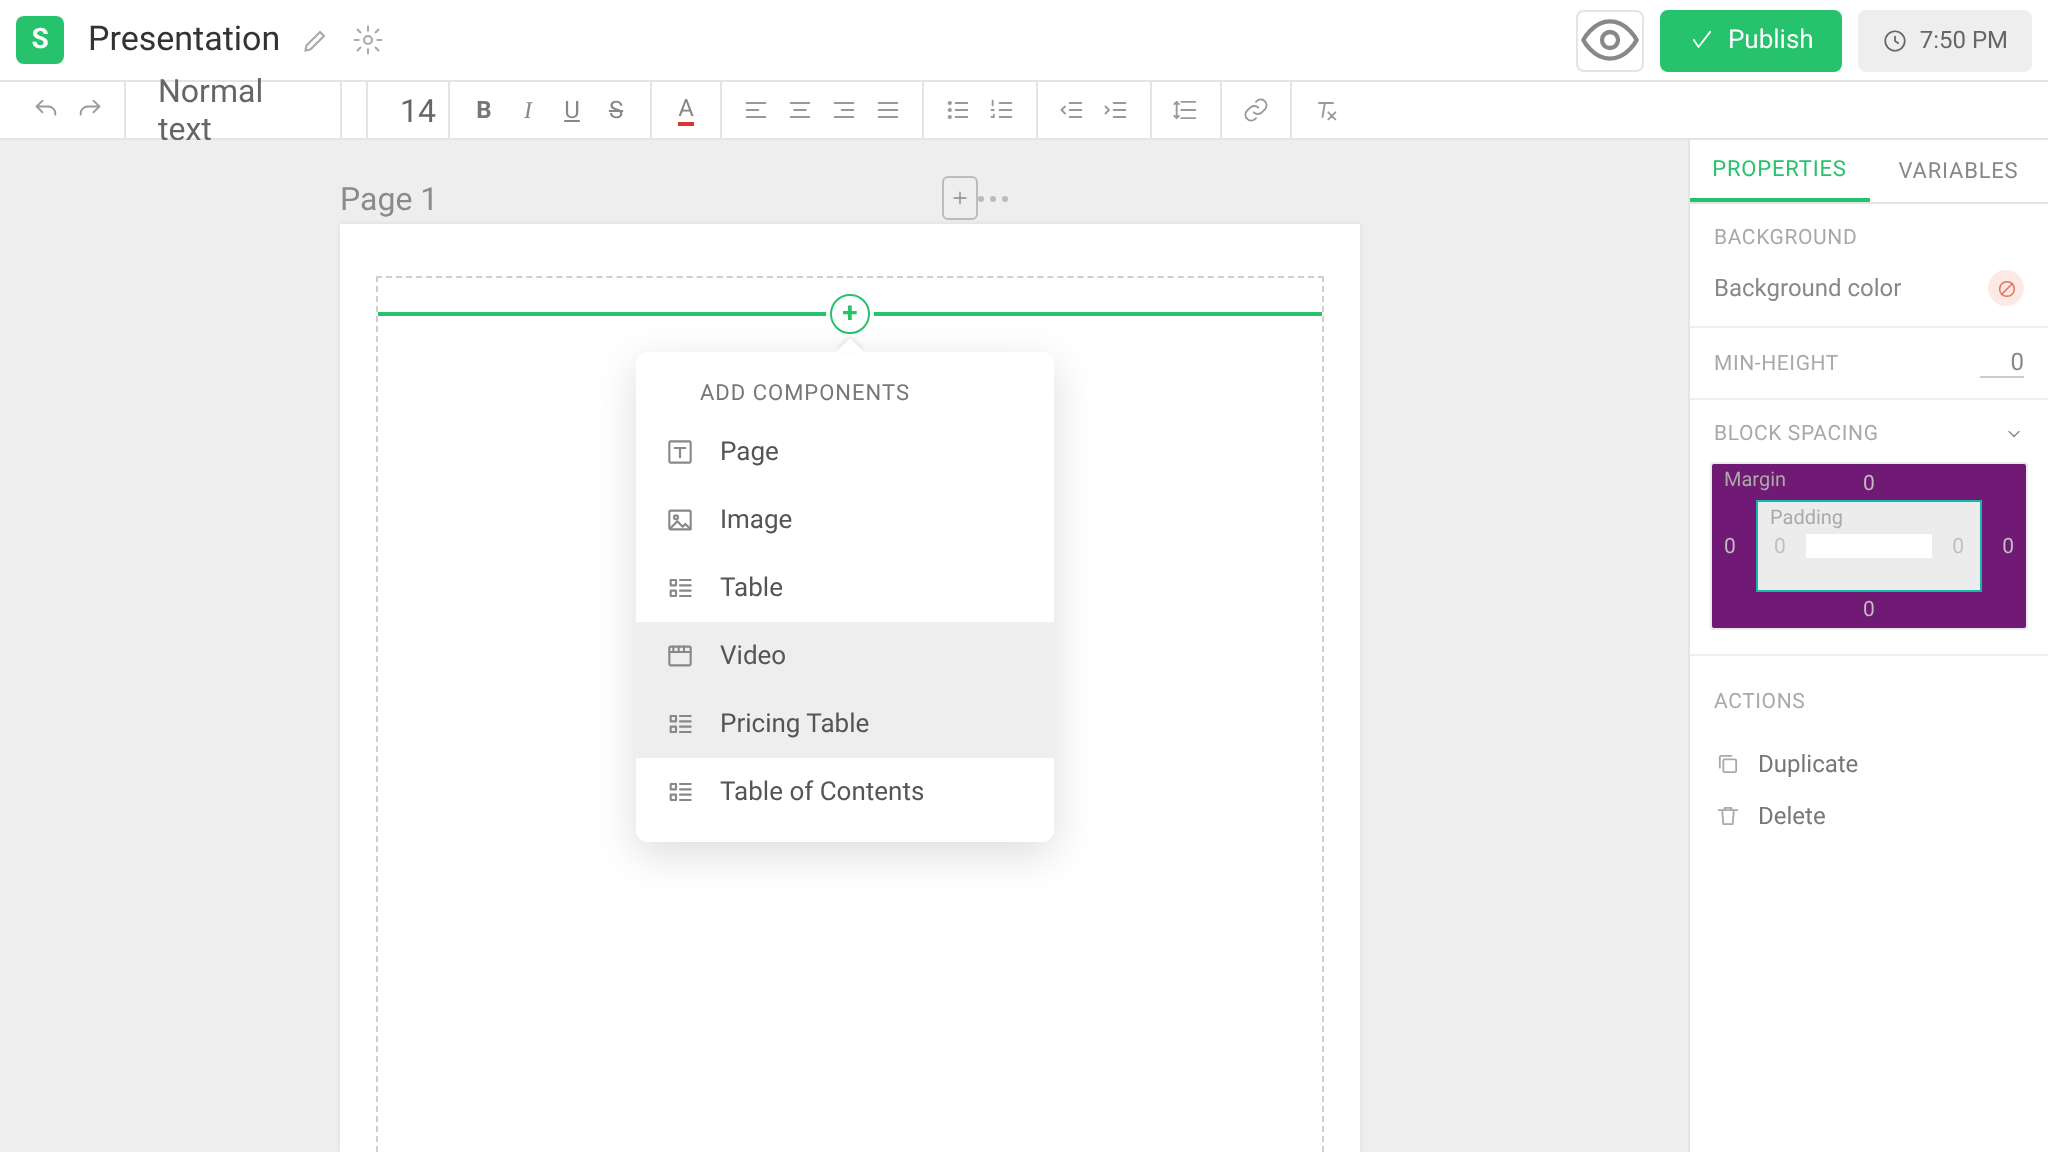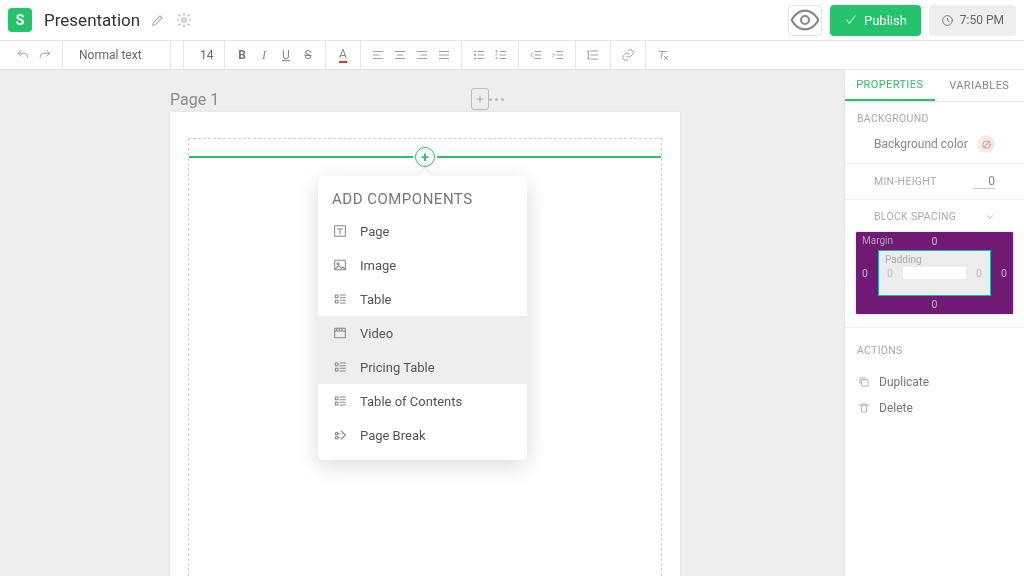--- a/index.html
+++ b/index.html
@@ -12,50 +12,50 @@
   .hicon { width:16px; height:16px; margin-left:10px; color:#aaa; }
   .header-right { margin-left:auto; display:flex; align-items:flex-start; gap:8px; }
   .ghost-btn { width:34px; height:31px; background:#fff; border:1px solid #e4e4e4; border-radius:4px; display:flex; align-items:center; justify-content:center; color:#888; }
   .publish { height:31px; padding:0 14px; background:#27c26c; color:#fff; border-radius:4px; font-size:13px; display:flex; align-items:center; gap:6px; }
   .time { height:31px; padding:0 12px; background:#eee; border-radius:4px; font-size:12px; color:#666; display:flex; align-items:center; gap:6px; }
   
   .toolbar { height:29px; background:#fff; border-bottom:1px solid #e4e4e4; display:flex; align-items:center; padding:0 12px; font-size:12px; color:#777; }
   .tbicon { width:20px; height:18px; display:flex; align-items:center; justify-content:center; color:#999; margin:0 1px; }
   .tbicon svg { width:14px; height:14px; }
   .tbsep { width:1px; height:28px; background:#e4e4e4; margin:0 6px; }
-  .tsel { padding:0 10px; height:28px; display:flex; align-items:center; color:#666; font-size:12px; }
+  .tsel { padding:0 10px; height:28px; display:flex; align-items:center; color:#666; font-size:16px; }
   .tbslot { display:flex; align-items:center; }
   
   .main { flex:1; display:flex; overflow:hidden; }
   .canvas-wrap { flex:1; position:relative; background:#eee; }
   .page-meta { position:absolute; top:18px; left:170px; right:350px; display:flex; align-items:center; font-size:16px; color:#8b8b8b; }
   .add-page { width:18px; height:22px; border:1px solid #bcbcbc; border-radius:3px; display:flex; align-items:center; justify-content:center; color:#888; font-size:14px; }
   .dots { margin-left:auto; margin-right:-10px; display:flex; gap:3px; }
   .dots span { width:3px; height:3px; border-radius:50%; background:#bbb; }
   
   .page { position:absolute; top:42px; left:170px; width:510px; bottom:0; background:#fff; box-shadow:0 0 3px rgba(0,0,0,.08); }
   .page-inner { position:absolute; top:26px; left:18px; right:18px; bottom:0; border:1px dashed #cfcfcf; border-bottom:none; }
   .divider-line { position:absolute; top:8px; left:0; right:0; display:flex; align-items:center; }
   .divider-line::before, .divider-line::after { content:""; flex:1; height:2px; background:#27c26c; }
   .plus-badge { width:20px; height:20px; border-radius:50%; background:#fff; border:1px solid #27c26c; display:flex; align-items:center; justify-content:center; color:#27c26c; font-size:14px; font-weight:700; box-shadow:0 0 0 2px #fff; z-index:1; }
   .plus-badge::after { content:"+"; }
   .tri { position:absolute; top:30px; left:50%; transform:translateX(-50%); width:0; height:0; border-left:7px solid transparent; border-right:7px solid transparent; border-bottom:7px solid #fff; filter:drop-shadow(0 -1px 1px rgba(0,0,0,.1)); z-index:3; }
   
   .pop { position:absolute; top:37px; left:129px; width:209px; background:#fff; border-radius:6px; box-shadow:0 6px 22px rgba(0,0,0,.14); padding:14px 0 8px; z-index:2; }
-  .pop-title { font-size:15px; letter-spacing:.5px; color:#777; padding:0 14px 6px; }
+  .pop-title { font-size:11px; letter-spacing:.5px; color:#777; padding:0 14px 6px;margin-left:18px; }
   .pop-item { display:flex; align-items:center; gap:12px; height:34px; padding:0 14px; font-size:13px; color:#555; }
   .pop-item.hover { background:#eee; }
   .pop-item svg { width:16px; height:16px; color:#888; flex-shrink:0; }
   
   .side { width:180px; background:#fff; border-left:1px solid #e4e4e4; display:flex; flex-direction:column; font-size:12px; }
   .tabs { display:flex; height:32px; border-bottom:1px solid #e4e4e4; }
   .tab { flex:1; display:flex; align-items:center; justify-content:center; font-size:11px; letter-spacing:.4px; color:#888; }
   .tab.active { color:#27c26c; border-bottom:2px solid #27c26c; font-weight:400; }
   .sec-head { font-size:10.5px; letter-spacing:.3px; color:#a9a9a9; padding:10px 12px 6px; }
-  .row { display:flex; align-items:center; padding:4px 29px; color:#888; }
+  .row { display:flex; align-items:center; padding:4px 12px; color:#888; }
   .row .val { margin-left:auto; color:#888; }
   .no-icon { width:18px; height:18px; border-radius:50%; background:#fce9e4; color:#e0715a; display:flex; align-items:center; justify-content:center; margin-left:auto; }
   .hr { height:1px; background:#eee; margin:6px 0; }
   .box-model { margin:4px 10px 0; position:relative; height:84px; background:#701a75; border:1px solid #eaeaea; border-radius:2px; }
   .bm-label { position:absolute; top:3px; left:6px; font-size:10px; color:#aaa; }
   .bm-inner { position:absolute; top:18px; left:22px; right:22px; bottom:18px; background:#edecec; border:1px solid #14b8a6; }
   .bm-inner .bm-label { top:3px; }
   .bm-core { position:absolute; top:16px; left:24px; right:24px; bottom:16px; background:#fff; }
   .bm-n { font-size:10.5px; color:#bfbfbf; position:absolute; }
   .actions { padding:6px 12px; }
@@ -279,28 +279,20 @@
                   <path d="M5 6h4v4H5zM5 14h4v4H5zM12 6h8M12 10h8M12 14h8M12 18h8"></path>
                 </svg>
               <span>Pricing Table</span>
             </div>
             <div class="pop-item">
               <svg viewBox="0 0 24 24">
                   <path d="M5 6h4v4H5zM5 14h4v4H5zM12 6h8M12 10h8M12 14h8M12 18h8"></path>
                 </svg>
               <span>Table of Contents</span>
             </div>
-            <div class="pop-item">
-              <svg viewBox="0 0 24 24">
-                  <circle cx="7" cy="10" r="2"></circle>
-                  <circle cx="7" cy="16" r="2"></circle>
-                  <path d="M9 10h3M9 16h3M14 6l6 6-6 6"></path>
-                </svg>
-              <span>Page Break</span>
-            </div>
           </div>
         </div>
       </div>
     </div>
 
     <div class="side">
       <div class="tabs">
         <div class="tab active">PROPERTIES</div>
         <div class="tab">VARIABLES</div>
       </div>

